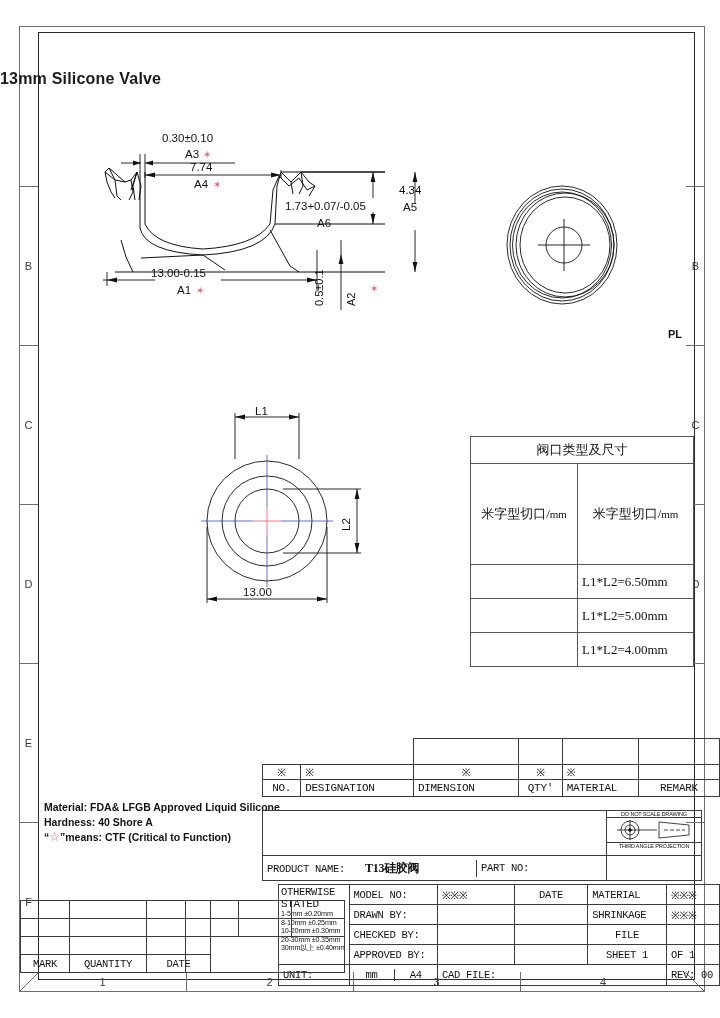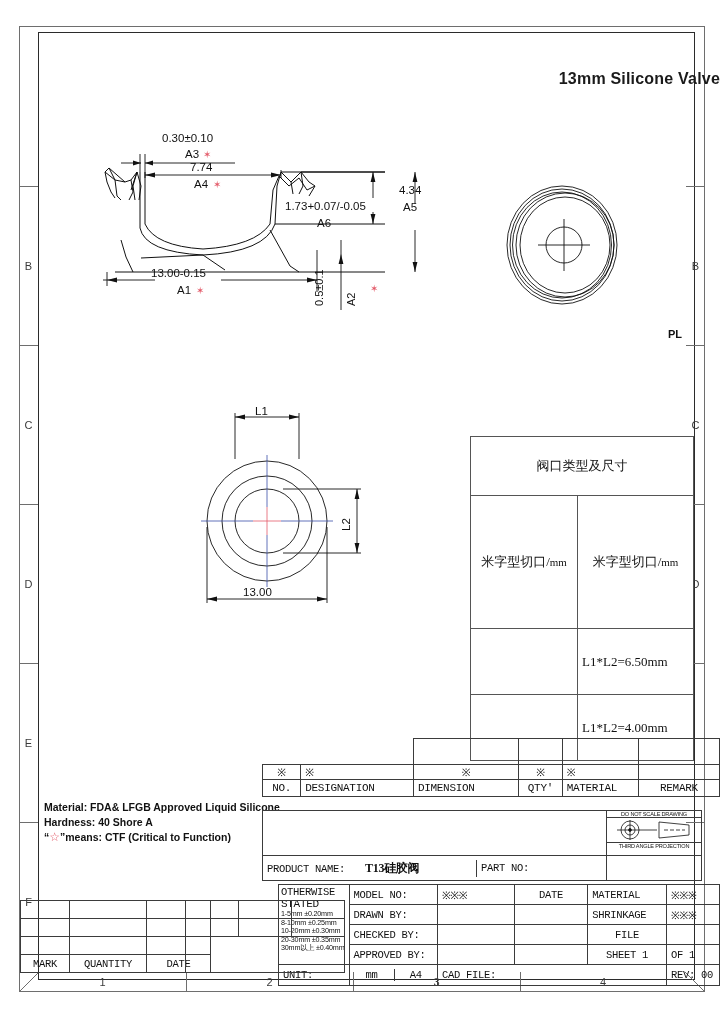--- a/index.html
+++ b/index.html
@@ -15,37 +15,37 @@
   .zrow{position:absolute;left:19px;width:19px;height:1px;background:#6e6e6e;}
   .zrow-r{position:absolute;left:686px;width:19px;height:1px;background:#6e6e6e;}
   .zcol{position:absolute;top:972px;width:1px;height:20px;background:#6e6e6e;}
   .zlabel{position:absolute;font-size:11px;color:#3a3a3a;text-align:center;
           font-family:"Liberation Sans", sans-serif;}
 
   .diag-l{position:absolute;left:19px;top:972px;width:20px;height:20px;overflow:hidden;}
   .diag-r{position:absolute;left:685px;top:972px;width:20px;height:20px;overflow:hidden;}
 
   
-  .sheet-title{position:absolute;left:0;width:720px;top:70px;text-align:right;
+  .sheet-title{position:absolute;left:0;width:720px;top:70px;text-align:left;
                font-size:16px;font-weight:bold;letter-spacing:.2px;}
 
   
   svg{display:block;}
   .dimtxt{font-family:"Liberation Sans", sans-serif;font-size:11.5px;fill:#111;}
   .dimtxt-s{font-family:"Liberation Sans", sans-serif;font-size:11px;fill:#111;}
   .star{fill:#e35b6a;font-size:10px;}
 
   
   .pl-mark{position:absolute;left:668px;top:328px;font-size:11px;font-weight:bold;color:#111;}
 
   
   .vt-table{position:absolute;left:470px;top:436px;width:224px;border-collapse:collapse;
             background:#fff;}
   .vt-table td{border:1px solid #555;font-family:"Liberation Serif", serif;
-               font-size:13px;color:#111;padding:20px 4px;}
+               font-size:13px;color:#111;padding:4px 4px;}
   .vt-head{text-align:center;font-size:17px;padding:4px 0 5px 0;}
   .vt-sub{text-align:center;height:92px;vertical-align:middle;font-size:13.5px;}
   .vt-val{height:25px;font-family:"Liberation Sans",sans-serif;font-size:13px;padding-left:5px;}
   .mmu{font-family:"Liberation Serif",serif;font-size:11px;}
 
   
   .notes{position:absolute;left:44px;top:800px;font-size:10.5px;font-weight:bold;
          line-height:15px;color:#111;}
   .notes .ctf-star{color:#e35b6a;font-weight:normal;font-size:12px;}
 
@@ -290,20 +290,24 @@
         <tr>
       <td class="vt-head" colspan="2">阀口类型及尺寸</td>
     </tr>
     <tr>
       <td class="vt-sub" style="width:48%"><span>米字型切口/</span><span class="mmu">mm</span></td>
       <td class="vt-sub" style="width:52%"><span>米字型切口/</span><span class="mmu">mm</span></td>
     </tr>
     <tr>
       <td class="vt-val"></td>
       <td class="vt-val">L1*L2=6.50mm</td>
+    </tr>
+    <tr>
+      <td class="vt-val"></td>
+      <td class="vt-val">L1*L2=5.00mm</td>
     </tr>
     <tr>
       <td class="vt-val"></td>
       <td class="vt-val">L1*L2=4.00mm</td>
     </tr>
   </tbody>
     </table>
 
   <div class="notes">
     <div>Material: FDA&amp; LFGB Approved Liquid Silicone</div>

